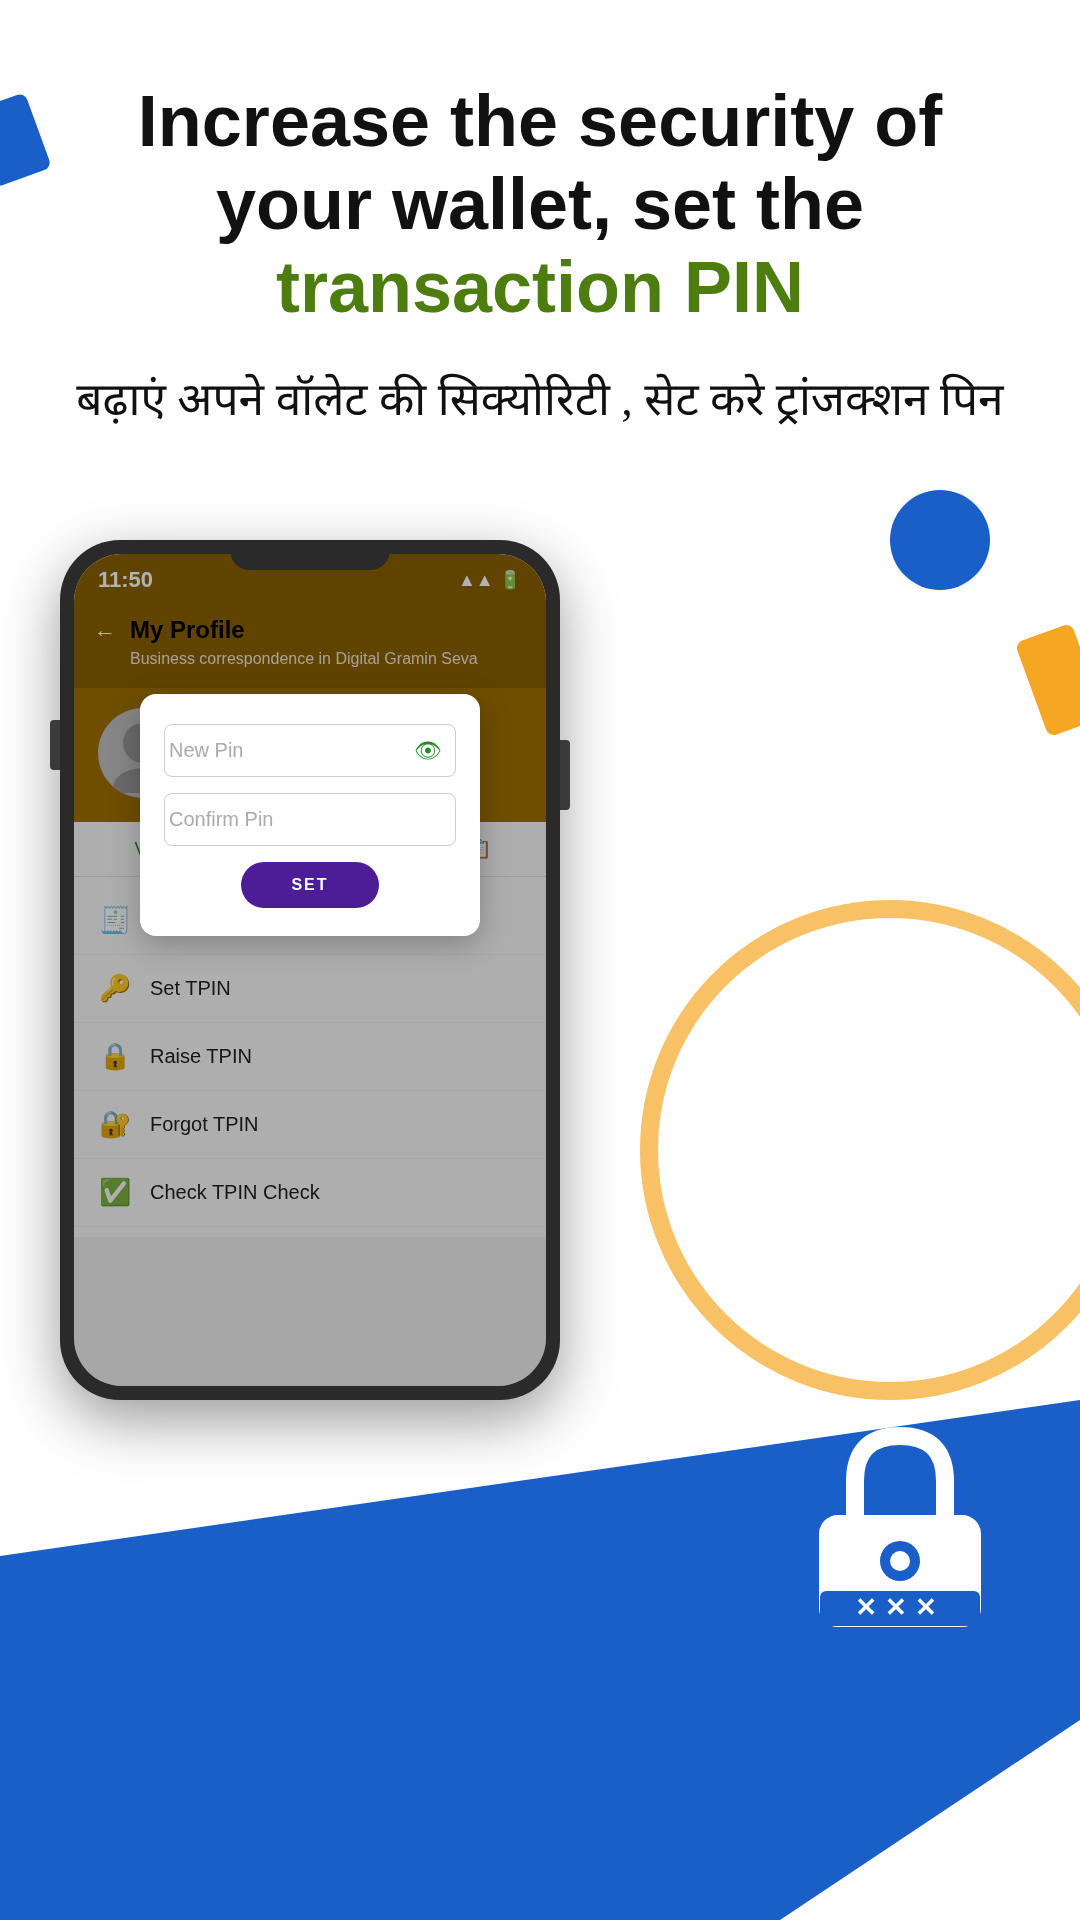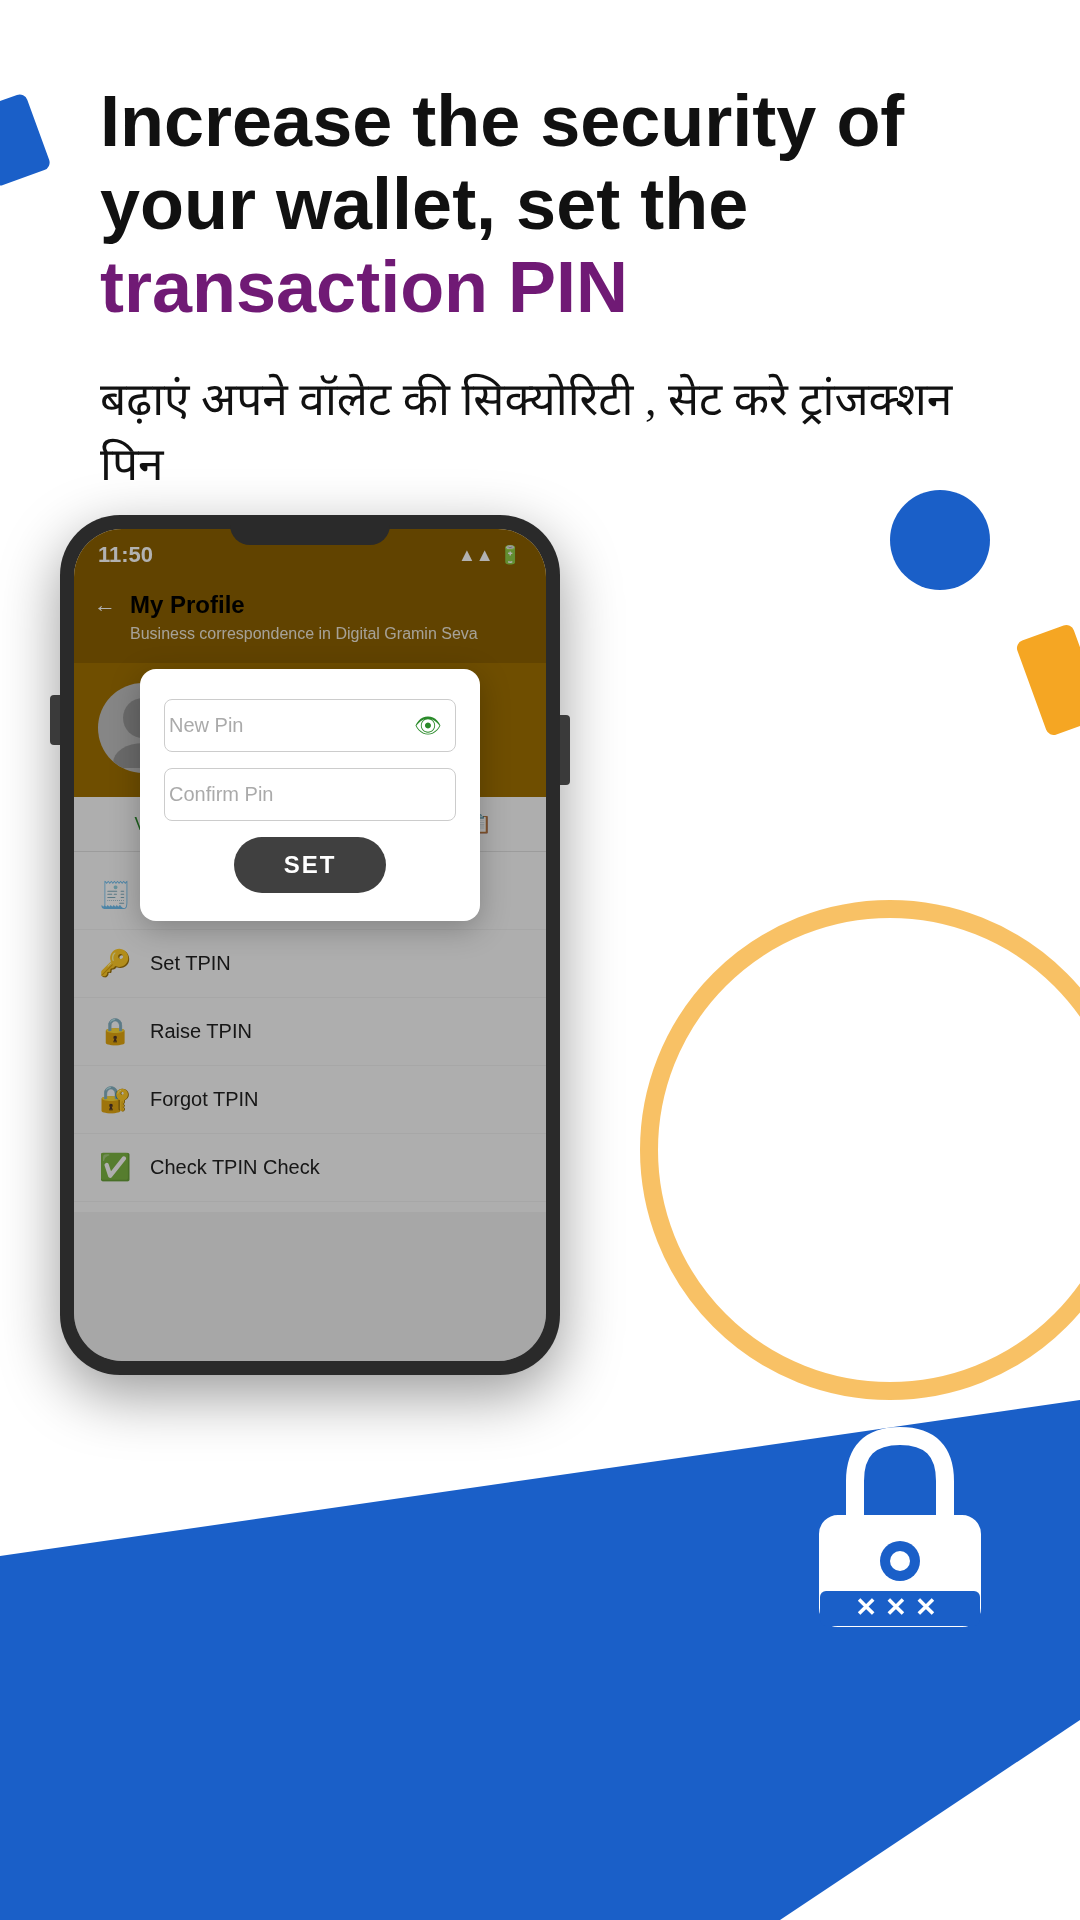--- a/index.html
+++ b/index.html
@@ -74,47 +74,48 @@
       width: 300px;
       height: 200px;
       background: white;
       clip-path: polygon(100% 0%, 100% 100%, 0% 100%);
     }
 
     
     .header-section {
       position: relative;
       z-index: 10;
-      padding: 80px 100px 30px;
+      text-align: center;
+      padding: 80px 48px 30px;
     }
 
     .header-title {
       font-size: 72px;
       font-weight: 900;
       color: #111111;
       line-height: 1.15;
       margin-bottom: 40px;
     }
 
     .header-highlight {
-      color: #701a75;
+      color: #4d7c0f;
       margin-top: 44px;
     }
 
     .header-subtitle {
       font-size: 46px;
       color: #111111;
       line-height: 1.4;
       font-family: Liberation Serif, serif;
     }
 
     
     .phone-container {
       position: absolute;
-      top: 515px;
+      top: 540px;
       left: 60px;
       width: 500px;
       height: 860px;
       z-index: 20;
     }
 
     
     .phone-shell {
       width: 500px;
       height: 860px;
@@ -319,26 +320,26 @@
       top: 50%;
       transform: translateY(-50%);
       font-size: 22px;
       color: #2a8a2a;
       cursor: pointer;
     }
 
     .dialog-set-btn {
       display: block;
       margin: 10px auto 4px;
-      background: #404040;
+      background: #4c1d95;
       color: white;
       border: none;
       border-radius: 30px;
       padding: 14px 50px;
-      font-size: 24px;
+      font-size: 16px;
       font-weight: 700;
       cursor: pointer;
       letter-spacing: 2px;
     }
 
     
     .menu-area {
       background: #f9f9f9;
       padding: 10px 0;
     }

